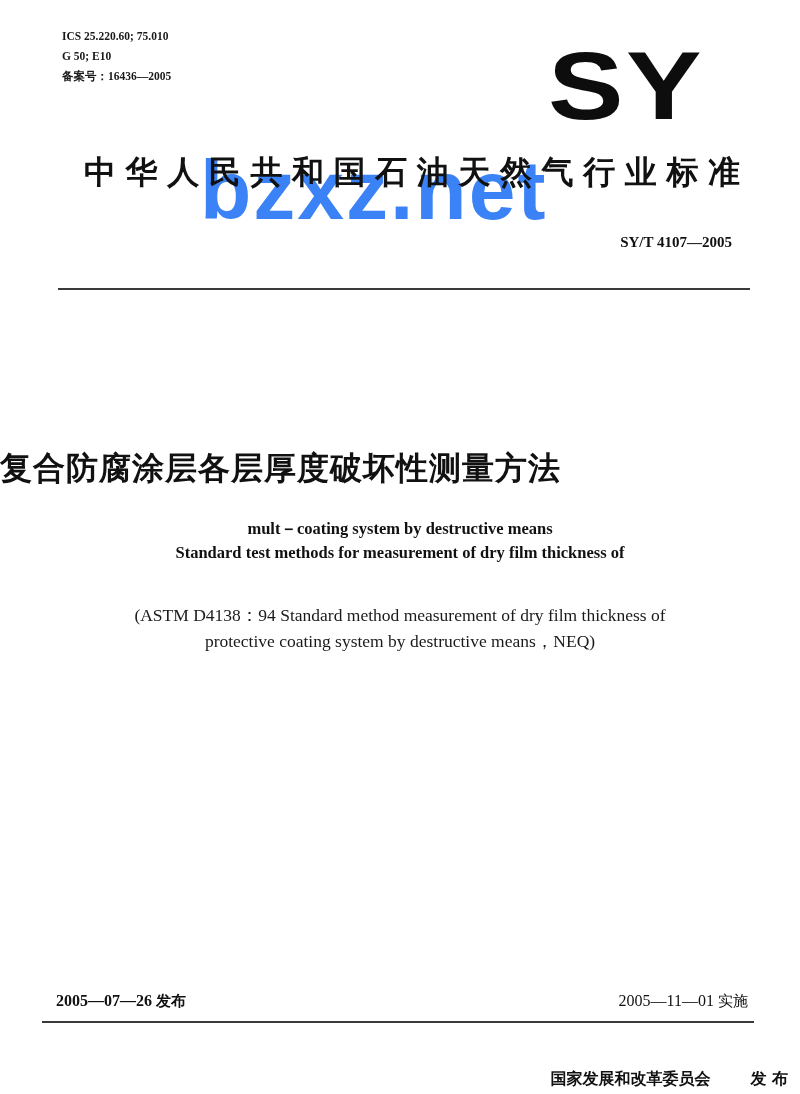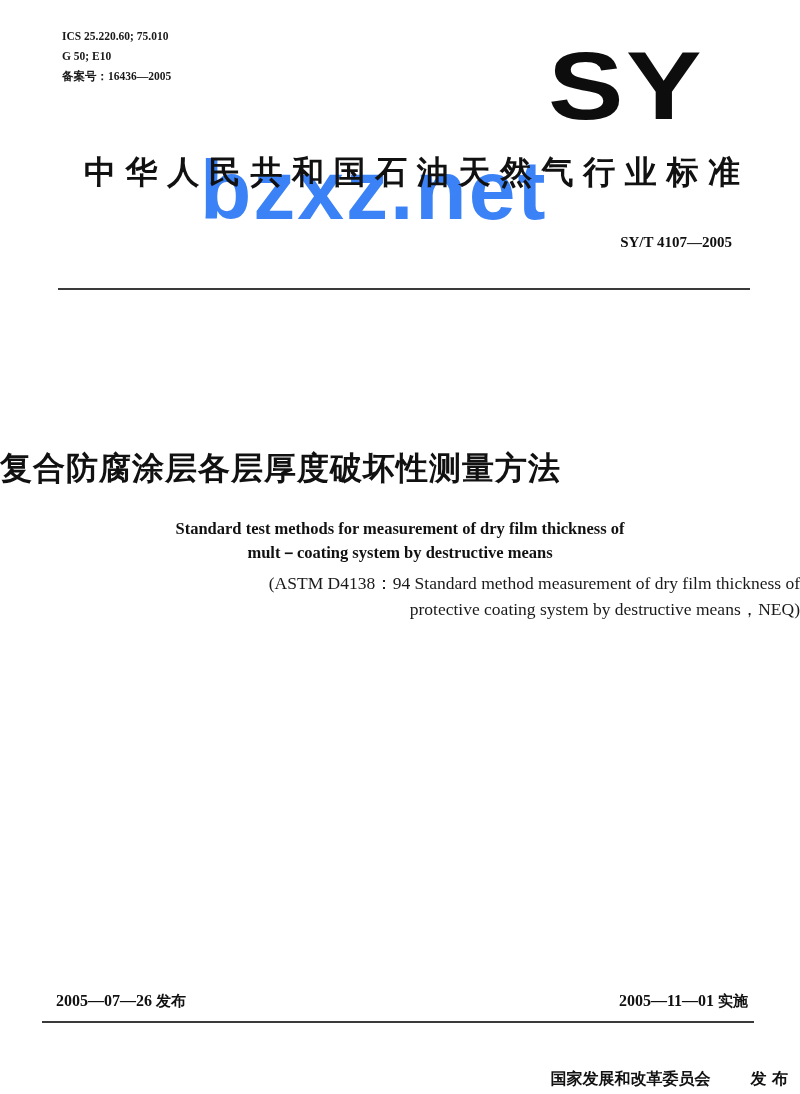--- a/index.html
+++ b/index.html
@@ -105,42 +105,42 @@
       font-family: "Liberation Serif", serif;
       font-weight: bold;
       font-size: 16.5px;
       line-height: 24px;
       color: #111111;
     }
 
     .en-sub {
       left: 0;
       width: 800px;
-      top: 570px;
-      text-align: right;
+      top: 602px;
+      text-align: center;
       font-family: "Liberation Serif", serif;
       font-size: 17.5px;
       line-height: 26px;
       color: #1a1a1a;
     }
 
     .date-issue {
       left: 56px;
       top: 990px;
       font-family: "Liberation Serif", serif;
       font-weight: bold;
       font-size: 16px;
       line-height: 22px;
       white-space: nowrap;
     }
     .date-impl {
       right: 52px;
       top: 990px;
       font-family: "Liberation Serif", serif;
-      font-weight: bold;
+      font-weight: normal;
       font-size: 16px;
       line-height: 22px;
       white-space: nowrap;
     }
     .date-issue .cn, .date-impl .cn {
       font-family: "DejaVu Sans", sans-serif;
       font-size: 15px;
     }
 
     .publisher {
@@ -171,22 +171,22 @@
 
 <div class="abs industry-title">中华人民共和国石油天然气行业标准</div>
 
 <div class="abs std-number">SY/T 4107—2005</div>
 
 <div class="abs rule rule-top"></div>
 
 <div class="abs cn-title">复合防腐涂层各层厚度破坏性测量方法</div>
 
 <div class="abs en-title">
+  <div>mult－coating system by destructive means</div>
   <div>Standard test methods for measurement of dry film thickness of</div>
-  <div>mult－coating system by destructive means</div>
 </div>
 
 <div class="abs en-sub">
   <div>(ASTM D4138：94 Standard method measurement of dry film thickness of</div>
   <div>protective coating system by destructive means，NEQ)</div>
 </div>
 
 <div class="abs date-issue">
   <span>2005—07—26</span>
   <span class="cn">发布</span>

